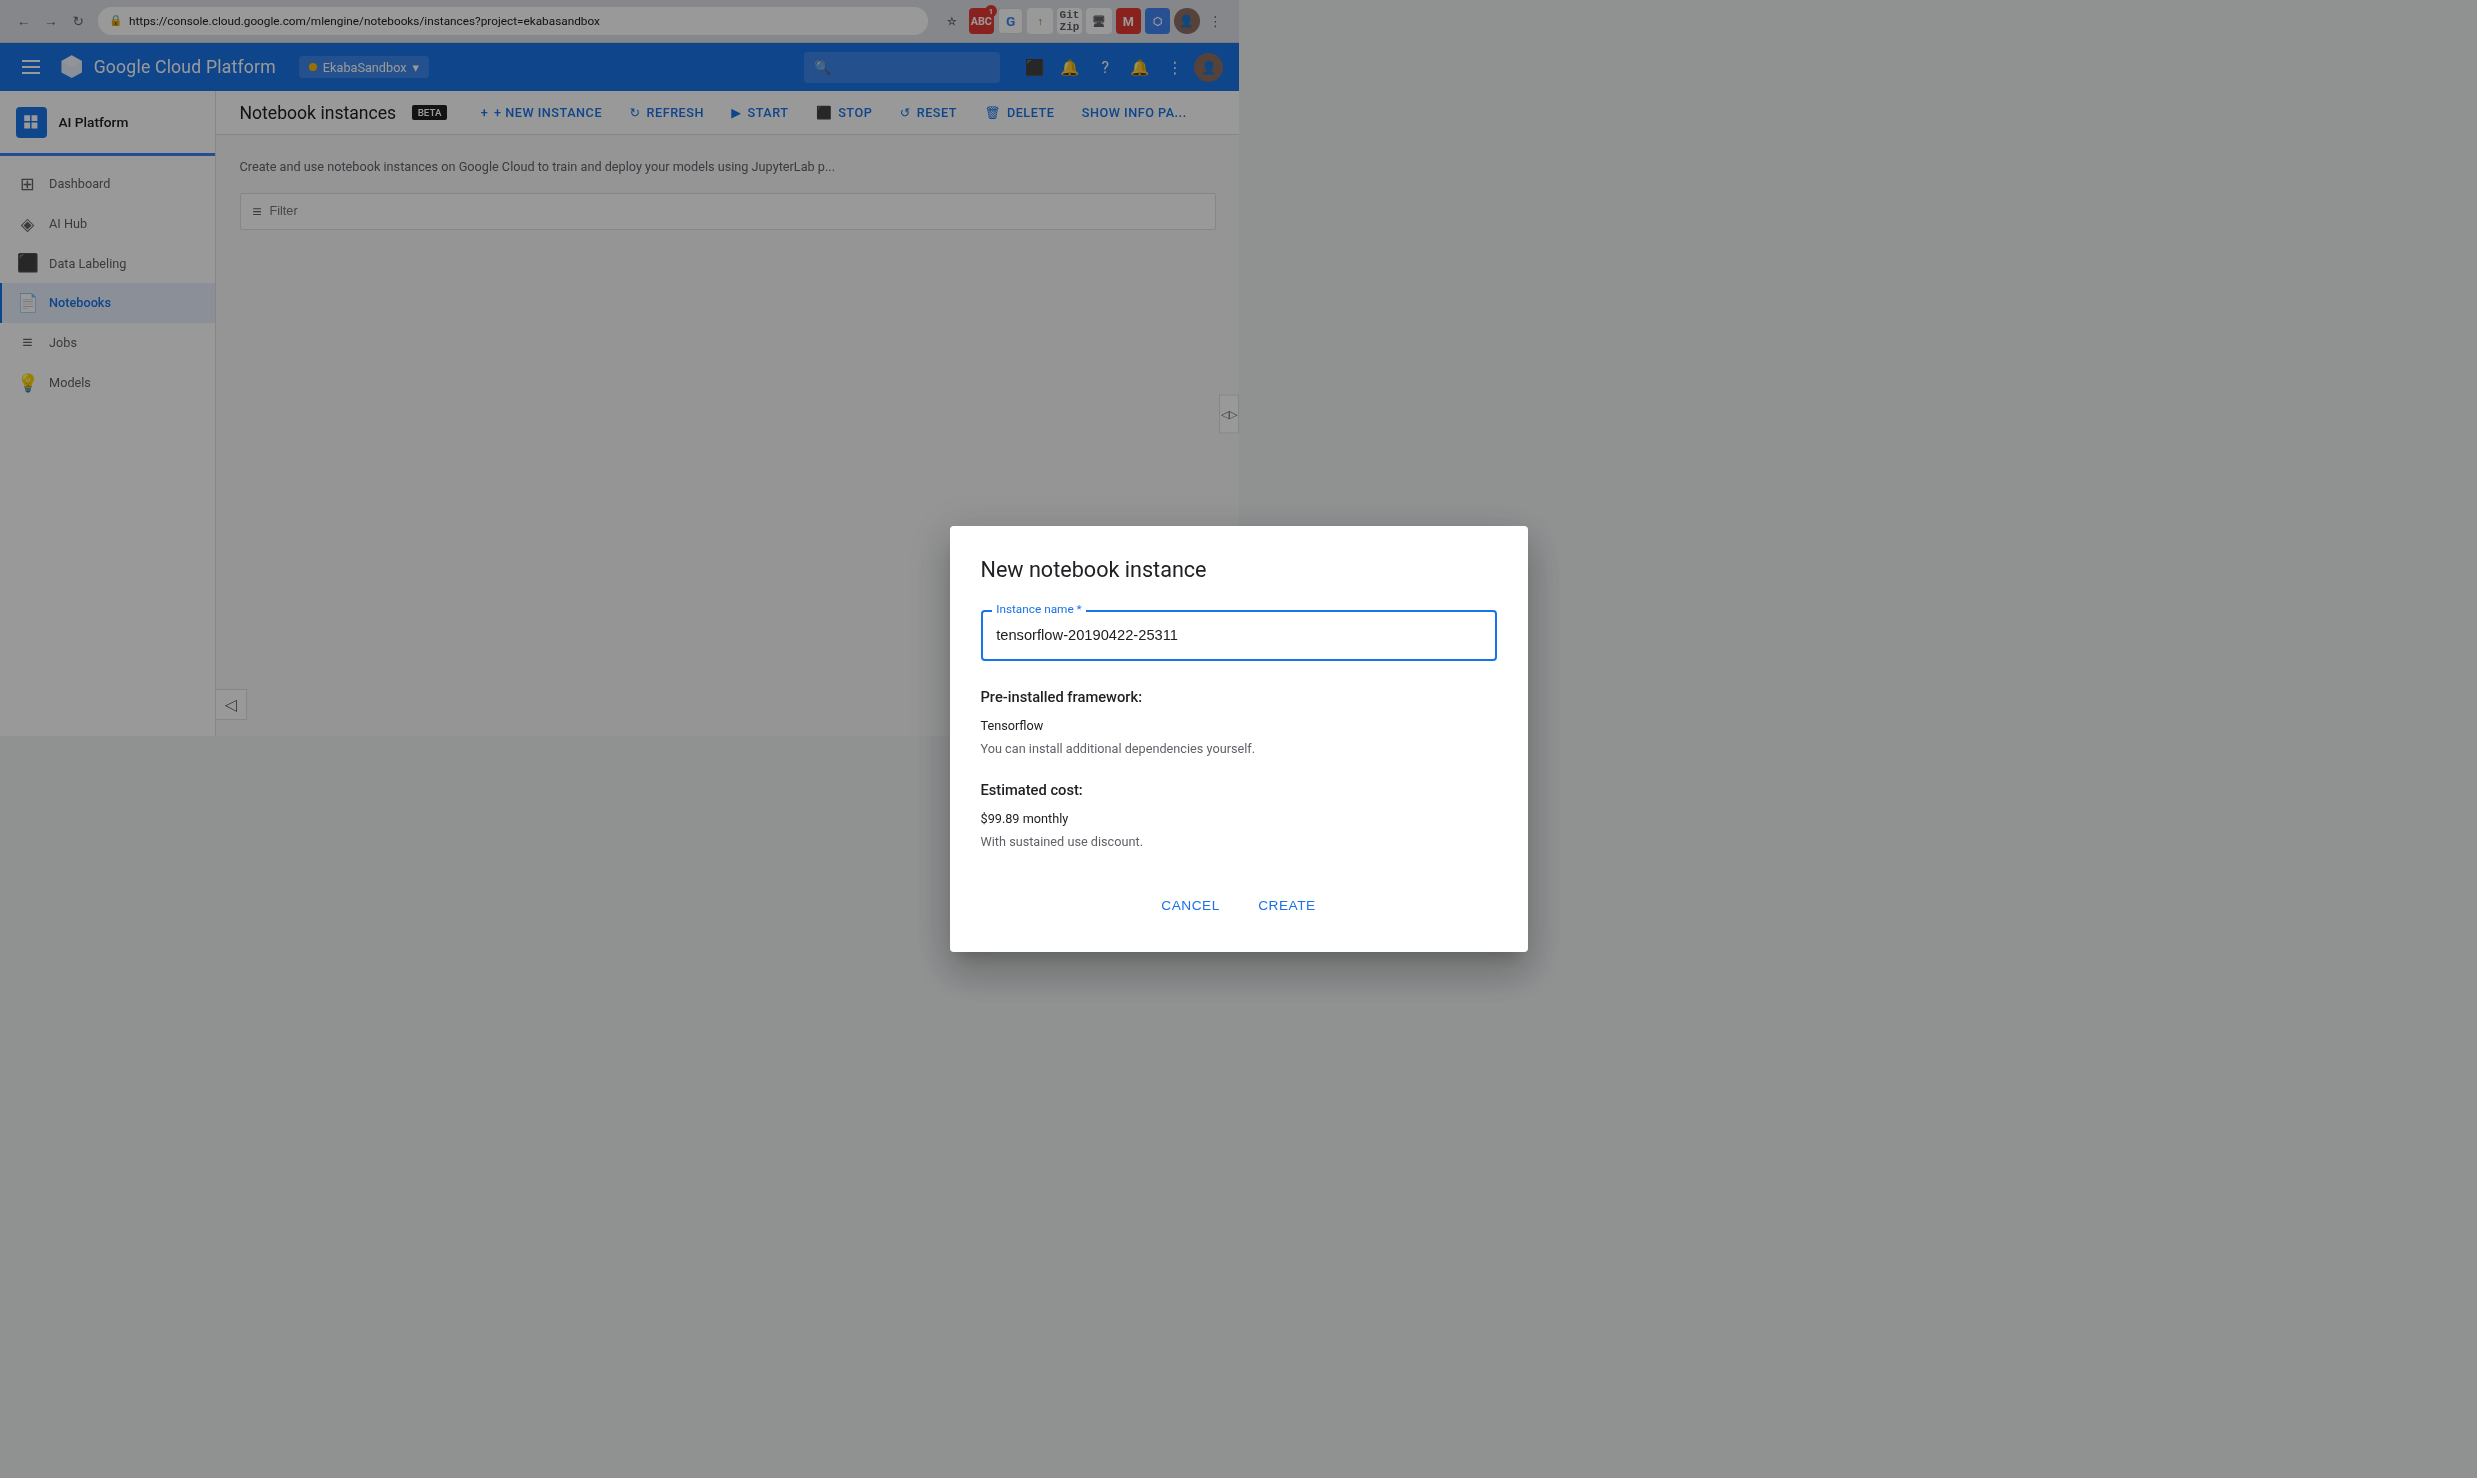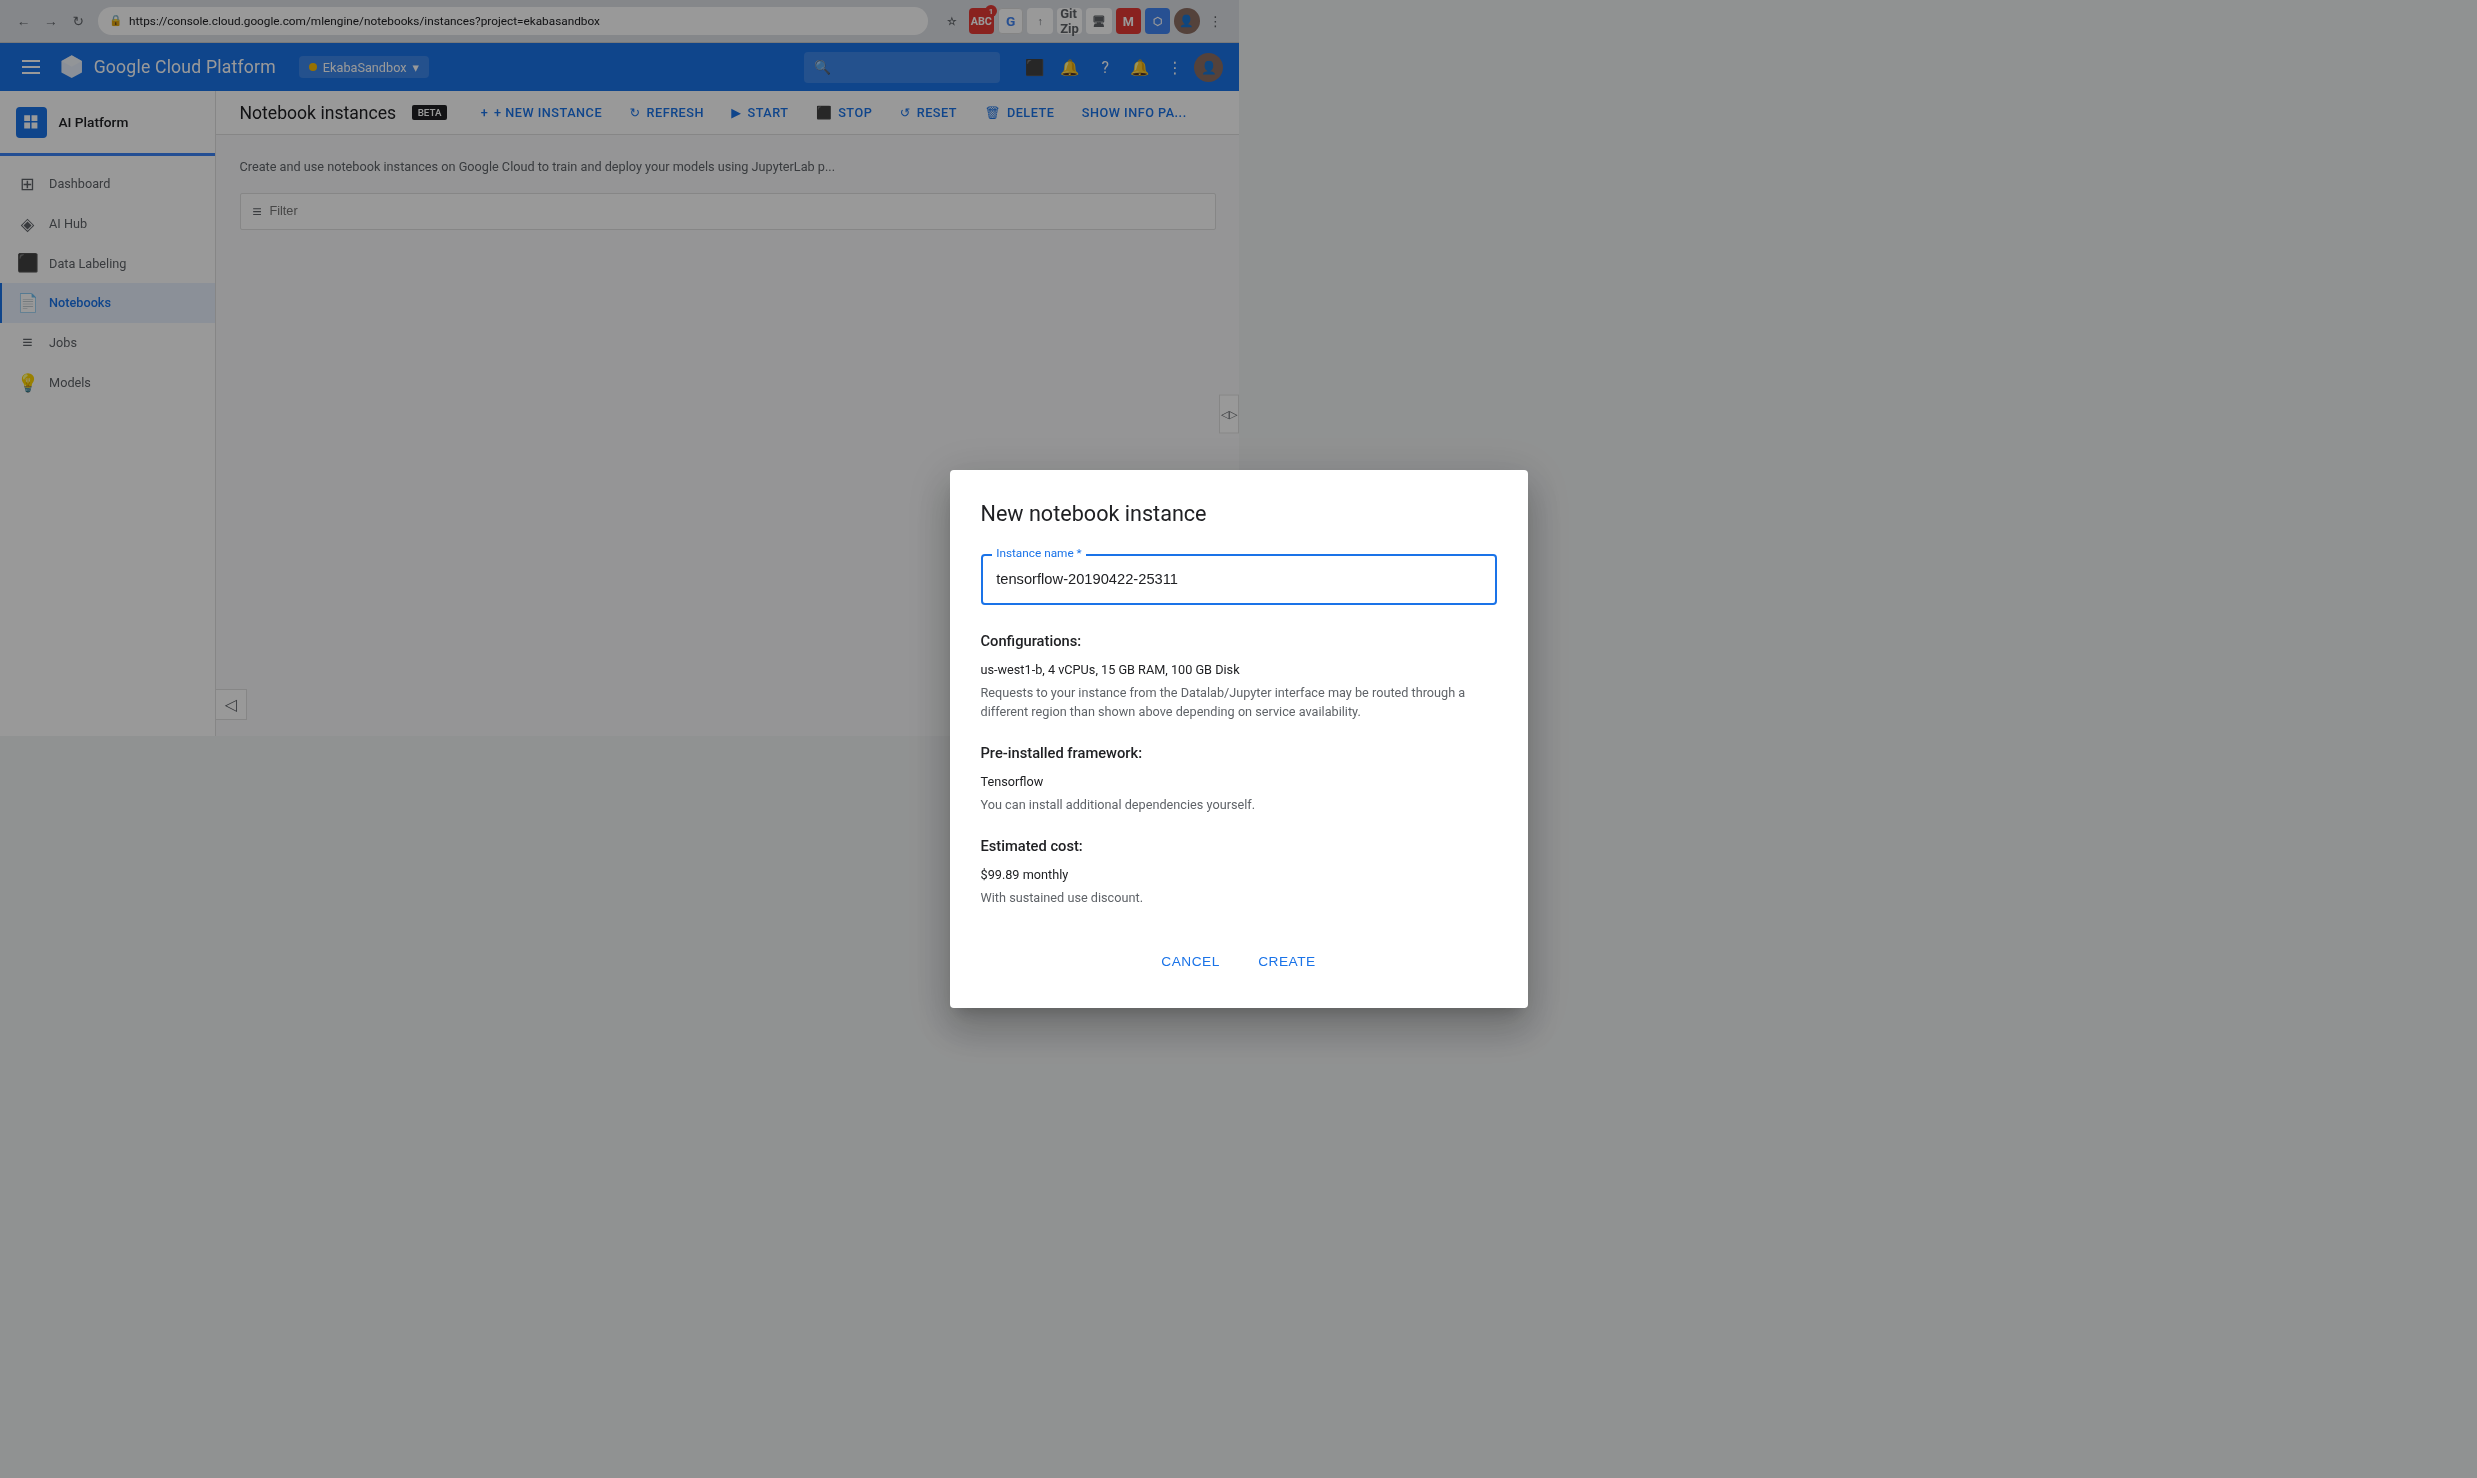--- a/index.html
+++ b/index.html
@@ -365,21 +365,21 @@
     <span class="address-text">https://console.cloud.google.com/mlengine/notebooks/instances?project=ekabasandbox</span>
   </div>
   <div class="ext-icons">
     <div class="ext-icon browser-icon-btn">☆</div>
     <div class="ext-icon ext-abc" style="position:relative;">
       <span>ABC</span>
       <span class="ext-badge">1</span>
     </div>
     <div class="ext-icon ext-g">G</div>
     <div class="ext-icon ext-upload">↑</div>
-    <div class="ext-icon ext-gitzip" style="font-size:13px;">Git<br>Zip</div>
+    <div class="ext-icon ext-gitzip" style="font-size:11px;font-family:Liberation Mono, monospace;">Git<br>Zip</div>
     <div class="ext-icon ext-screen">🖥</div>
     <div class="ext-icon ext-m">M</div>
     <div class="ext-icon" style="background:#4285f4; color:white; font-size:10.8px;">⬡</div>
     <div class="ext-avatar">👤</div>
     <div class="browser-icon-btn">⋮</div>
   </div>
 </div>
 
 <div class="gcp-header">
   <div class="hamburger-btn">
@@ -505,25 +505,20 @@
 <div class="overlay">
   <div class="dialog">
 
     <h2 class="dialog-title">New notebook instance</h2>
 
     <div class="form-field">
       <label class="form-label">Instance name *</label>
       <input class="form-input" type="text" value="tensorflow-20190422-25311" style="">
     </div>
 
-    <div style="margin-bottom:19.6px;">
-      <div class="section-title">Configurations:</div>
-      <div class="section-detail">us-west1-b, 4 vCPUs, 15 GB RAM, 100 GB Disk</div>
-      <div class="section-note">Requests to your instance from the Datalab/Jupyter interface may be routed through a different region than shown above depending on service availability.</div>
-    </div>
 
     <div style="margin-bottom:19.6px;">
       <div class="section-title">Pre-installed framework:</div>
       <div class="section-detail">Tensorflow</div>
       <div class="section-note">You can install additional dependencies yourself.</div>
     </div>
 
     <div style="margin-bottom:0;">
       <div class="section-title">Estimated cost:</div>
       <div class="section-detail">$99.89 monthly</div>

